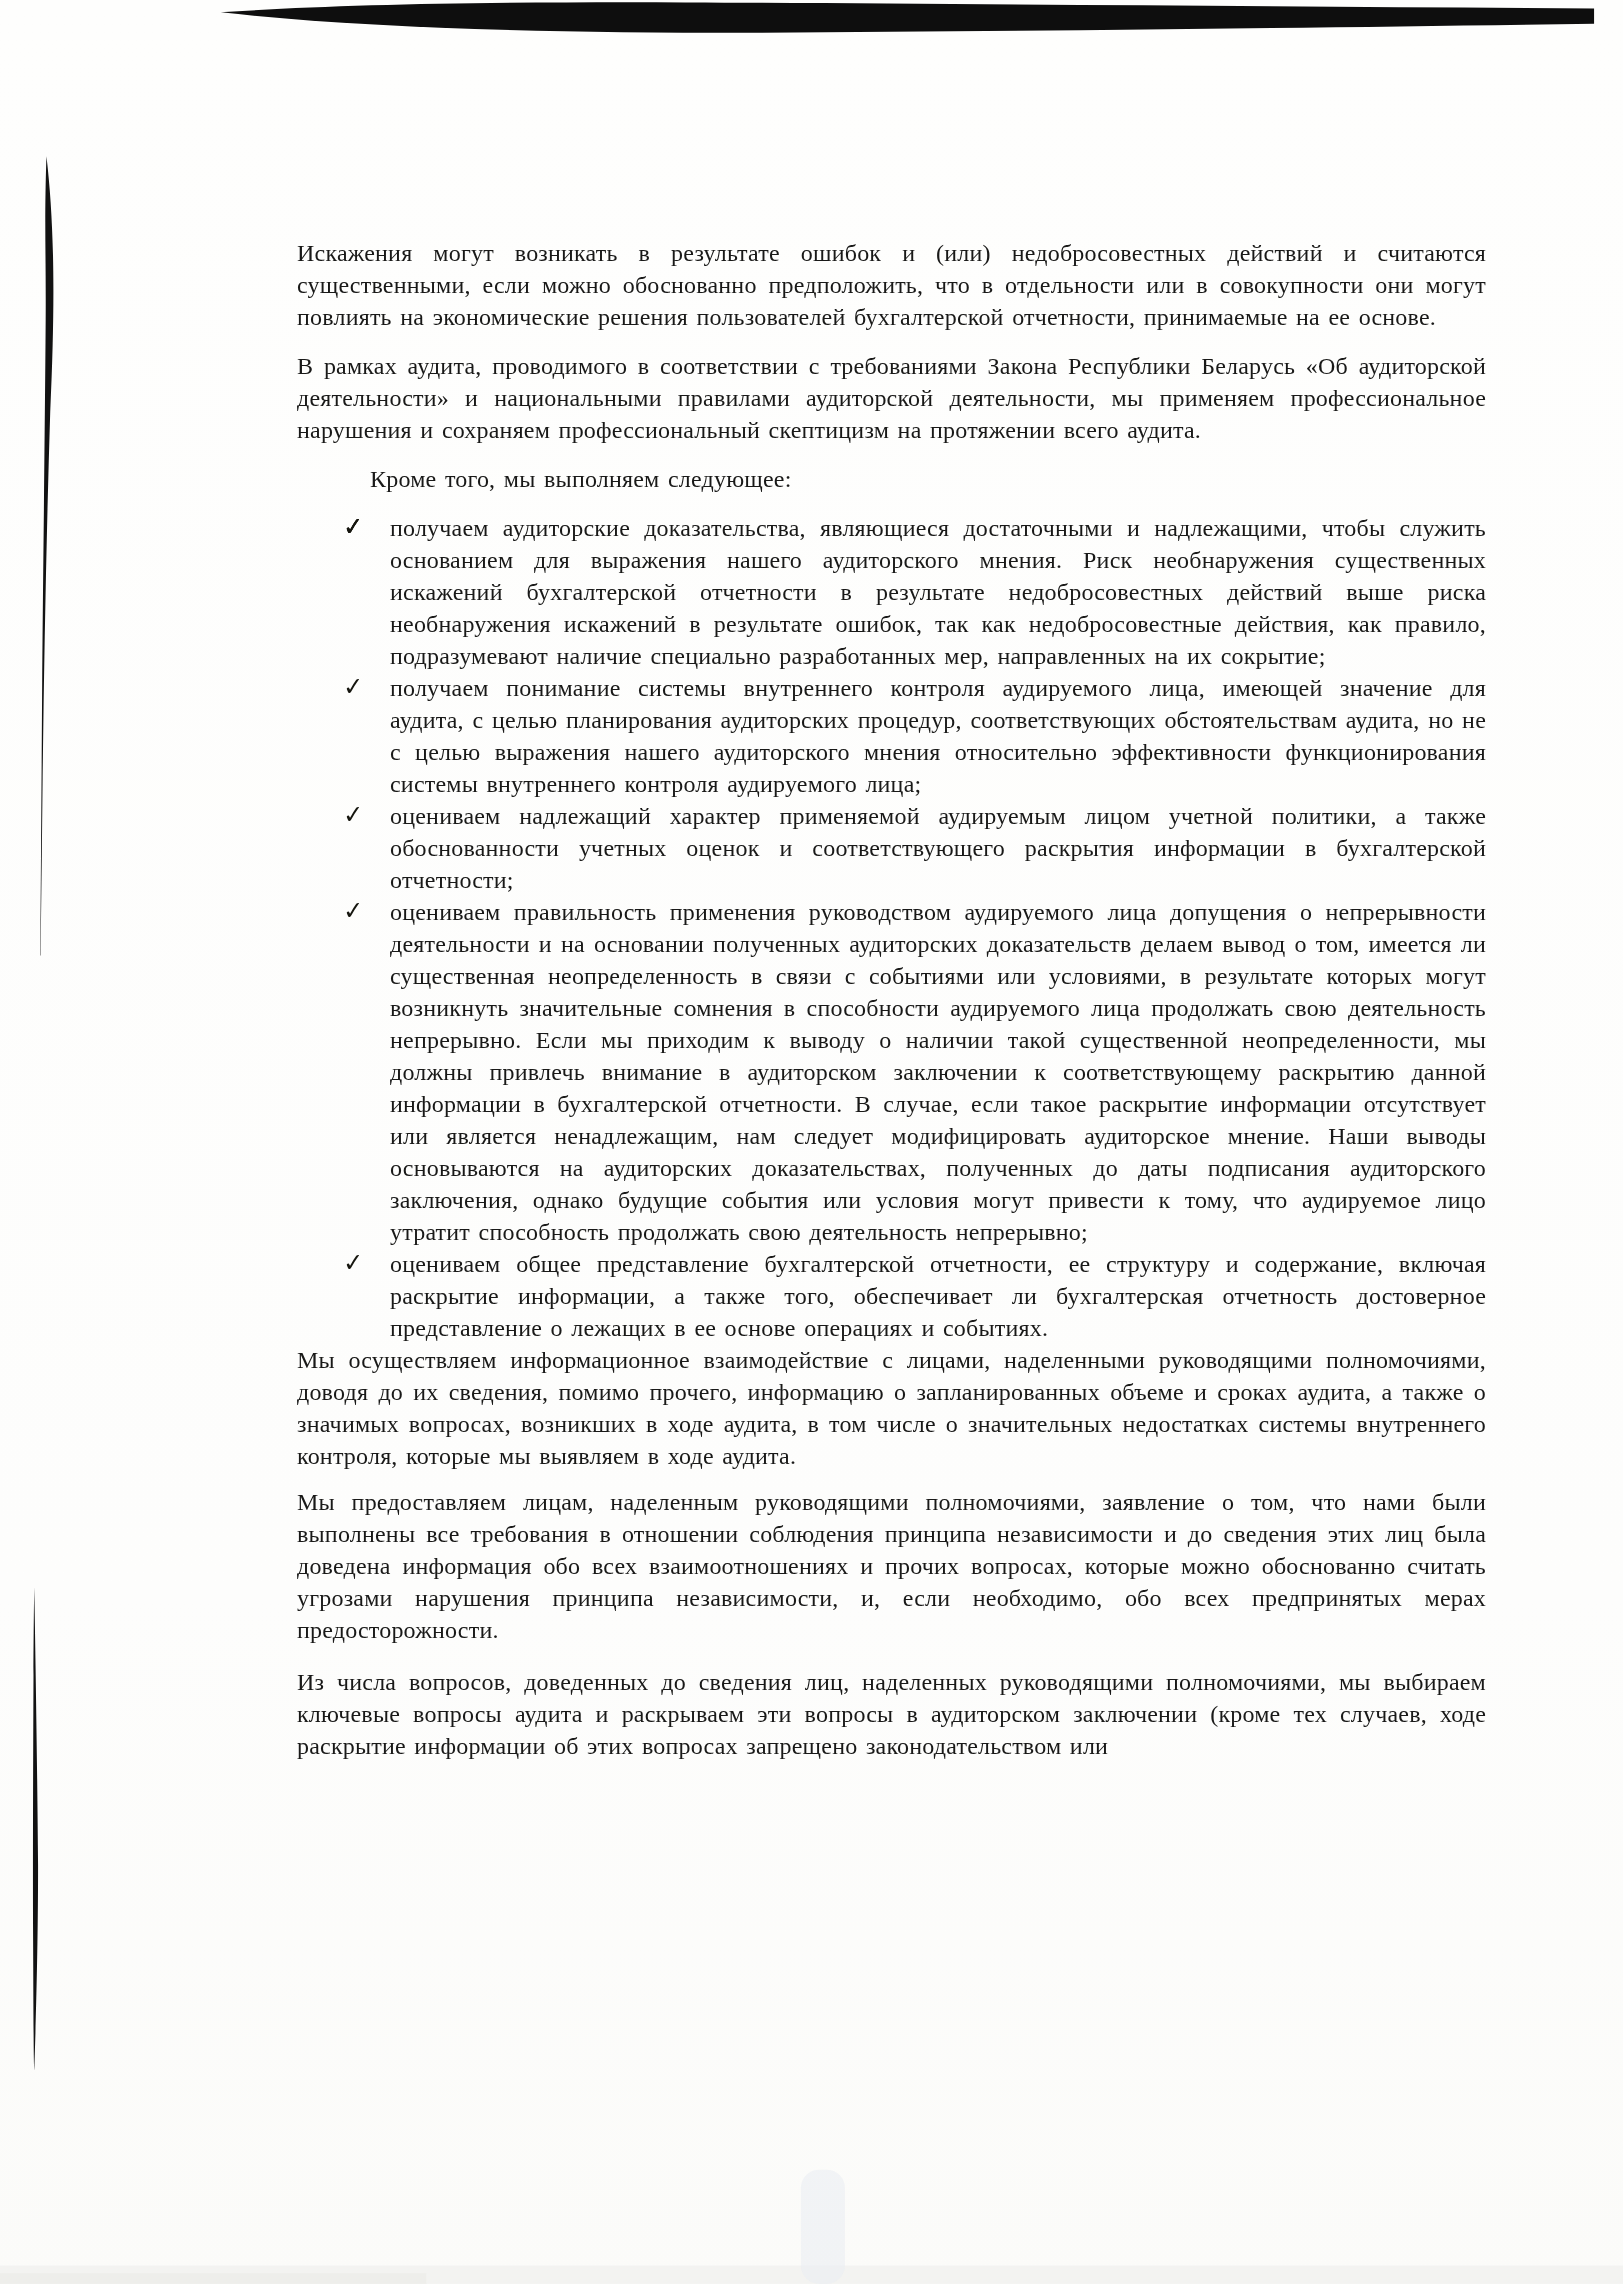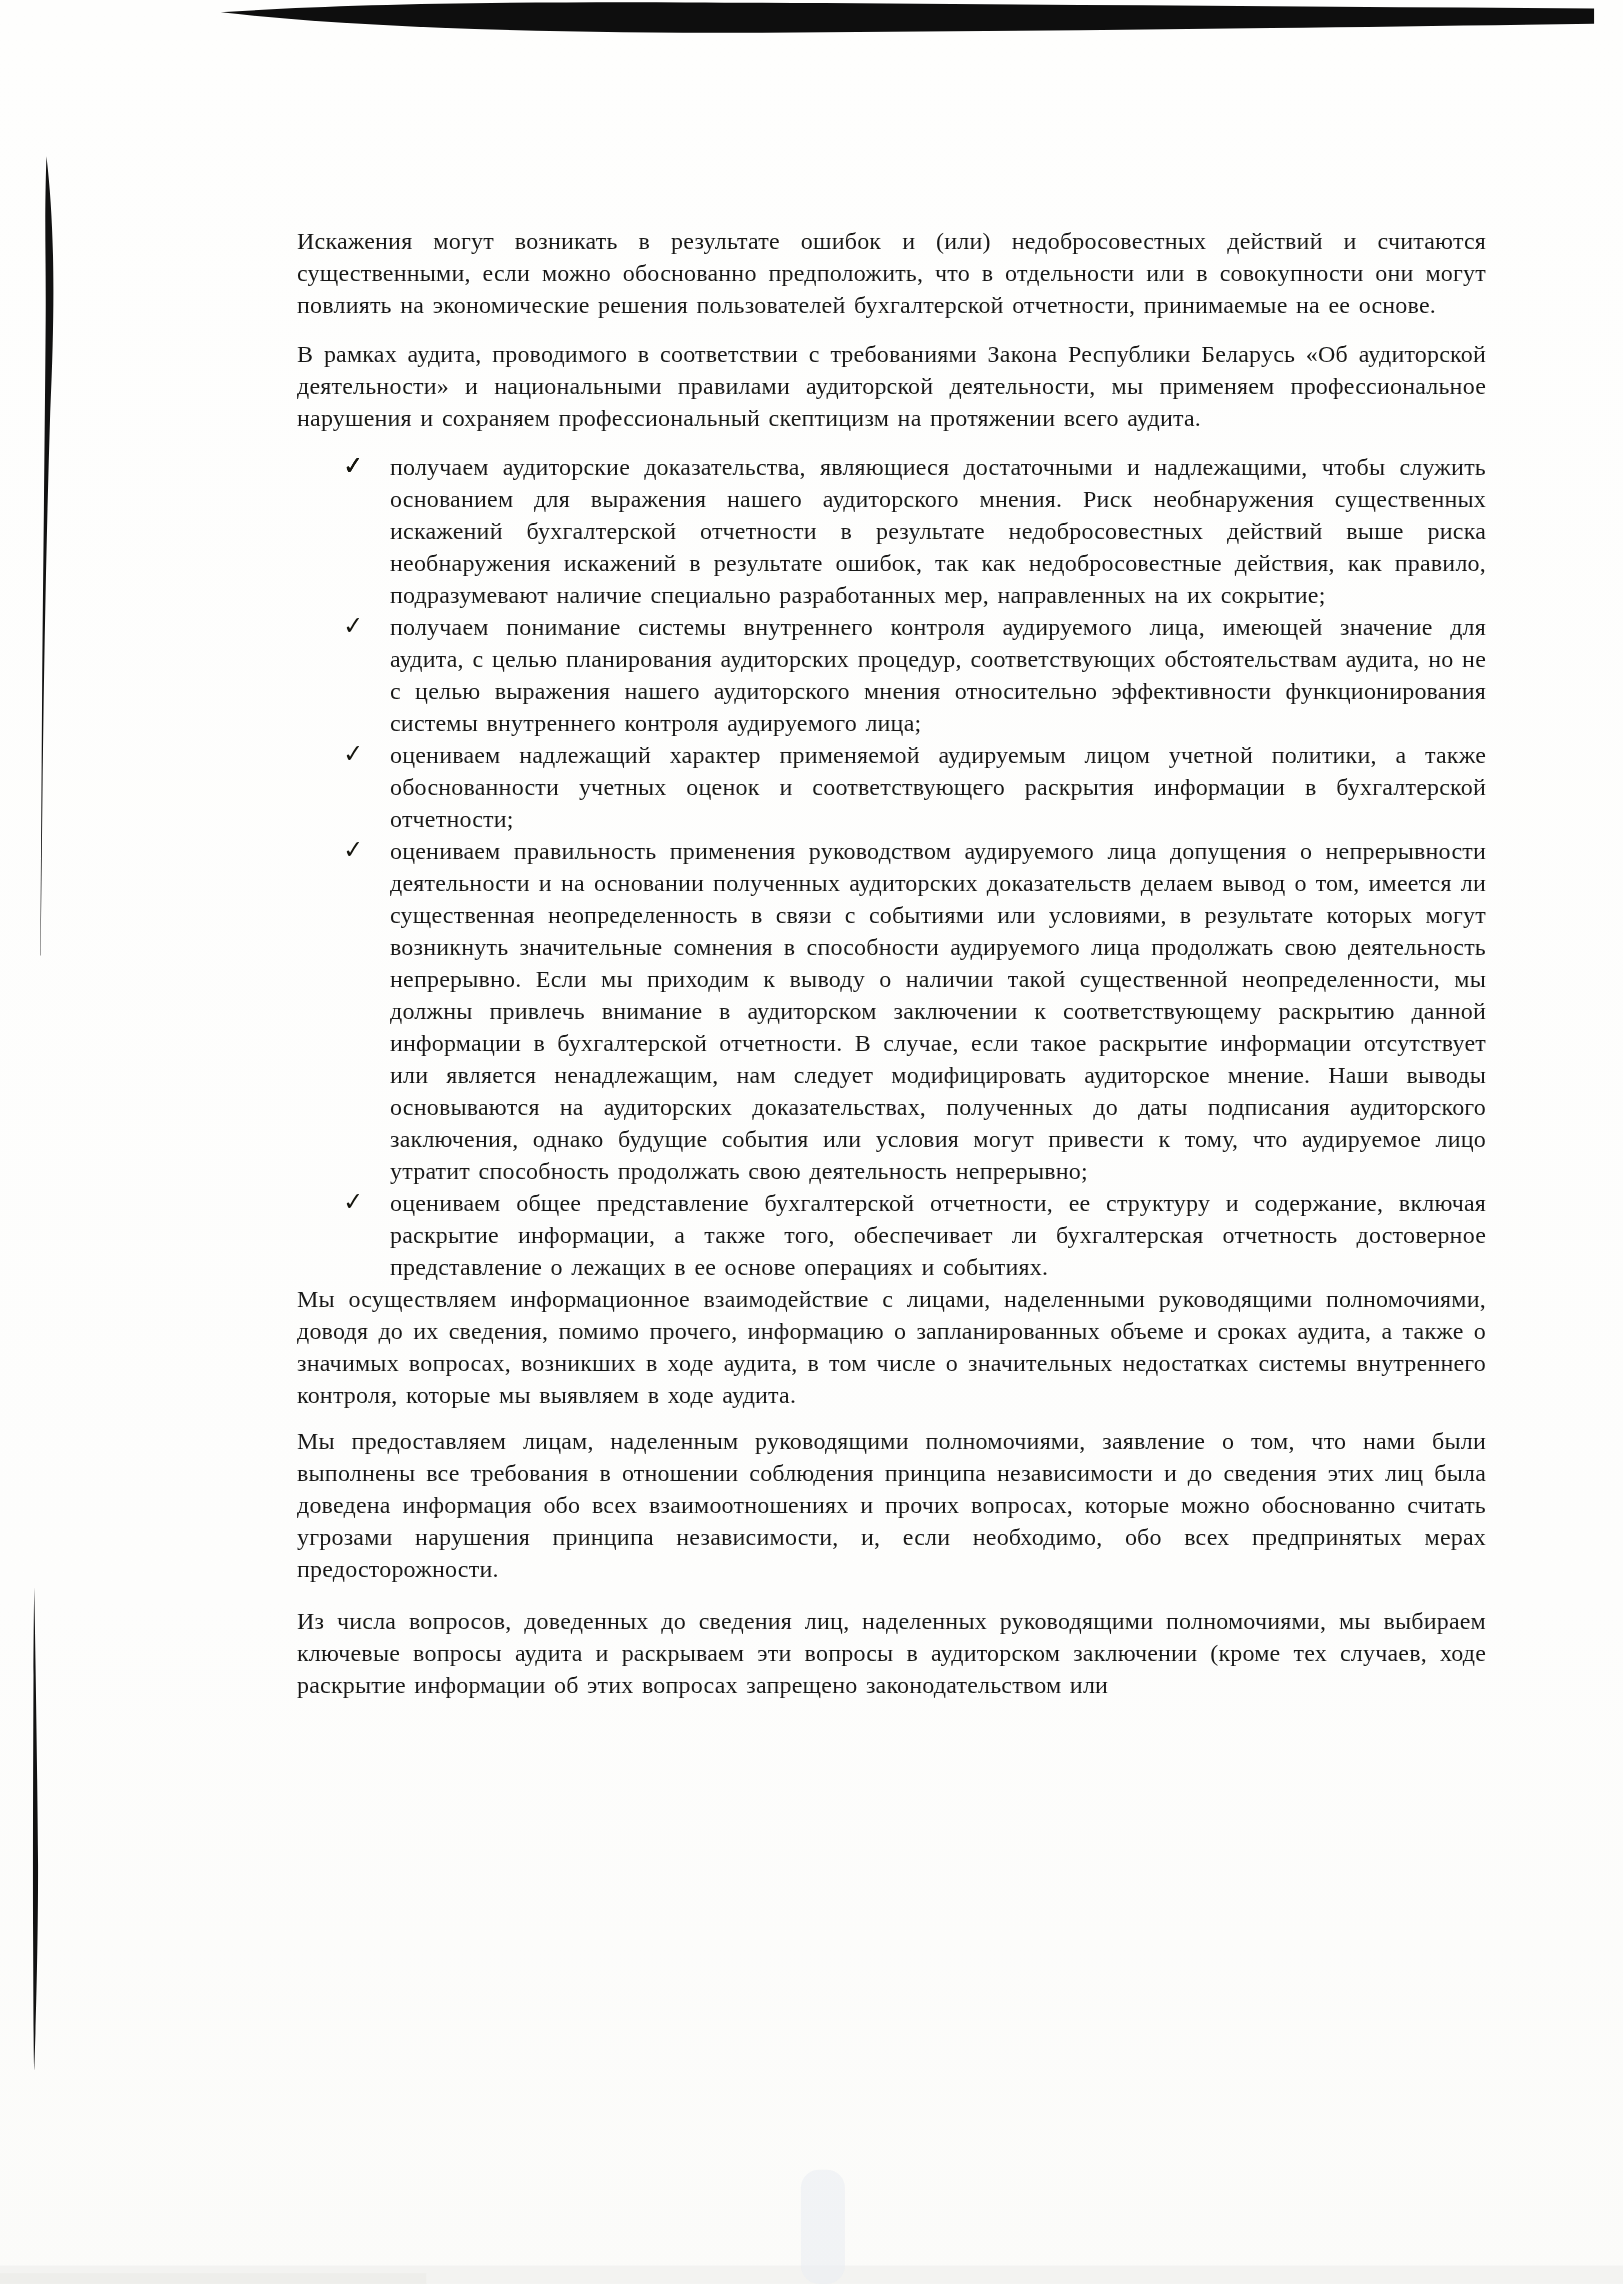--- a/index.html
+++ b/index.html
@@ -14,21 +14,21 @@
     background: linear-gradient(180deg, #fefefd 0%, #fdfdfc 70%, #fbfbf9 100%);
     overflow: hidden;
   }
   .artifacts {
     position: absolute; left: 0; top: 0;
     width: 1623px; height: 2284px;
     pointer-events: none;
   }
   .content {
     position: absolute;
-    left: 297px; top: 225px;
+    left: 297px; top: 237px;
     width: 1189px;
     color: #191918;
     font-size: 24px;
     line-height: 32px;
     text-align: justify;
     word-spacing: 2.3px;
     letter-spacing: 0.2px;
   }
   .content p { margin: 0 0 13.7px 0; }
   .content p.para-frame { margin-bottom: 17px; }
@@ -78,20 +78,21 @@
     <rect x="0" y="2986" width="560" height="14" fill="#ececea" opacity="0.85"></rect>
     <rect x="1052" y="2850" width="58" height="150" rx="24" fill="#eaedf3" opacity="0.55"></rect>
   </svg>
 
   <main class="content">
 
     <p class="para-frame">Искажения могут возникать в результате ошибок и (или) недобросовестных действий и считаются существенными, если можно обоснованно предположить, что в отдельности или в совокупности они могут повлиять на экономические решения пользователей бухгалтерской отчетности, принимаемые на ее основе.</p>
 
     <p class="para-frame">В рамках аудита, проводимого в соответствии с требованиями Закона Республики Беларусь «Об аудиторской деятельности» и национальными правилами аудиторской деятельности, мы применяем профессиональное нарушения и сохраняем профессиональный скептицизм на протяжении всего аудита.</p>
 
+    <p class="intro-line">Кроме того, мы выполняем следующее:</p>
 
     <ul class="checklist">
       <li>
         <span class="check">✓</span>
       </li>
       <li>
         <span class="check">✓</span>
       </li>
       <li>
         <span class="check">✓</span>

